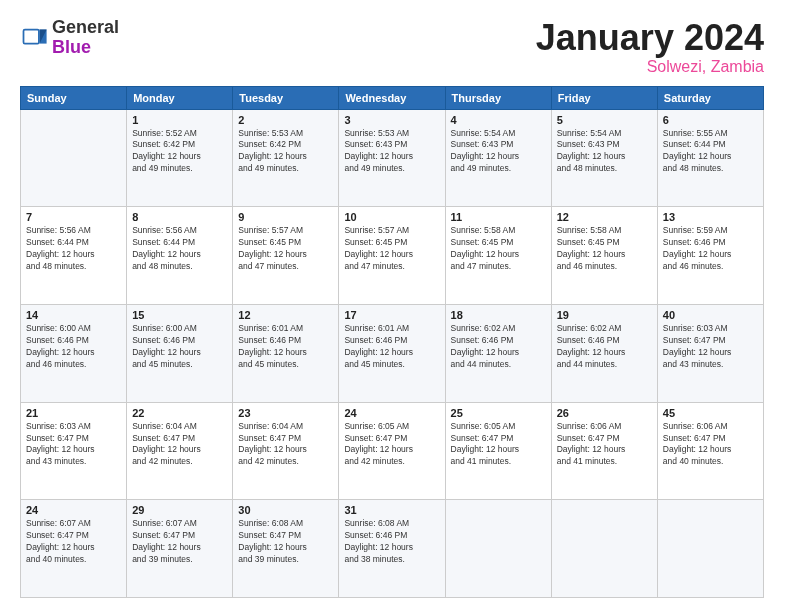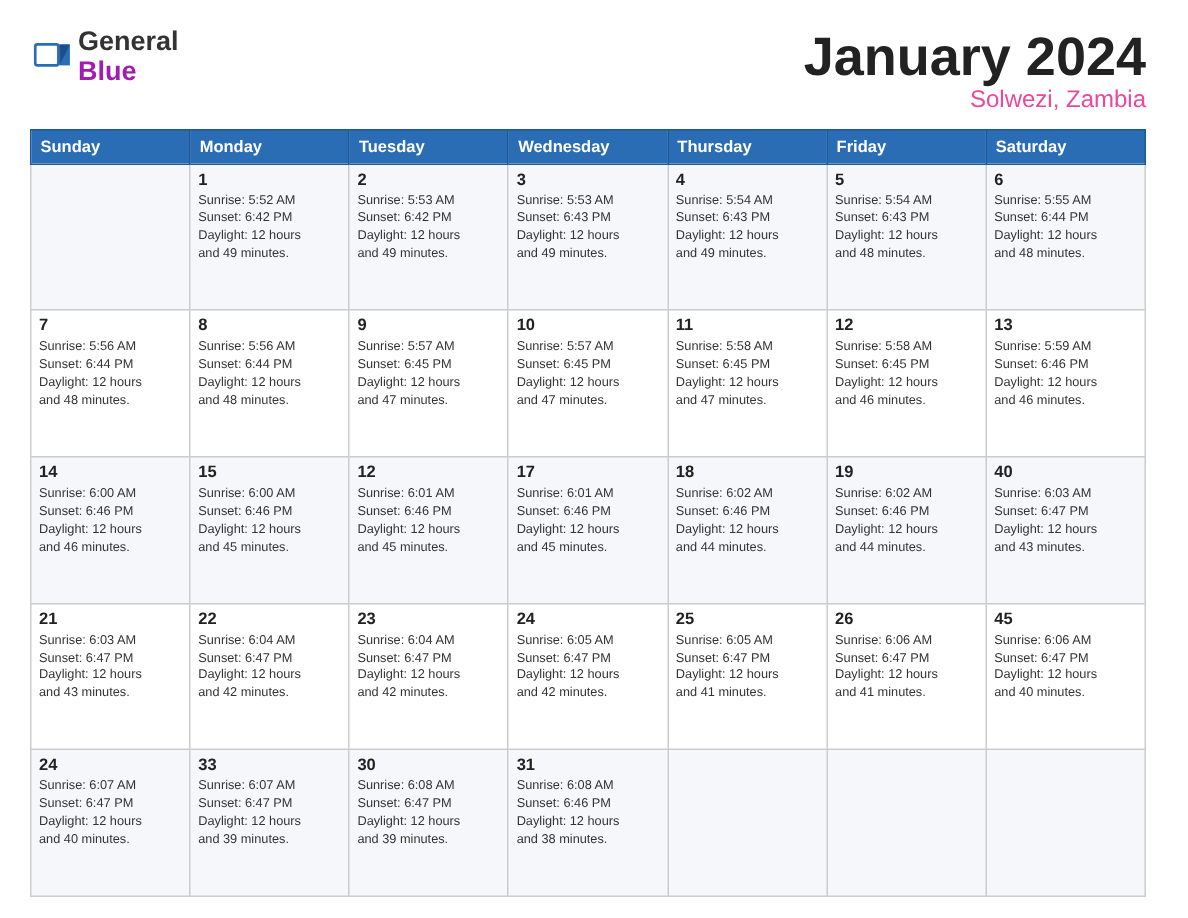--- a/index.html
+++ b/index.html
@@ -332,21 +332,21 @@
         </tr>
         <tr>
           <td>
             <span class="day-number">24</span>
             <div class="day-info" style="white-space: pre-line;">Sunrise: 6:07 AM
 Sunset: 6:47 PM
 Daylight: 12 hours
 and 40 minutes.</div>
           </td>
           <td>
-            <span class="day-number">33</span>
+            <span class="day-number">29</span>
             <div class="day-info" style="white-space: pre-line;">Sunrise: 6:07 AM
 Sunset: 6:47 PM
 Daylight: 12 hours
 and 39 minutes.</div>
           </td>
           <td>
             <span class="day-number">30</span>
             <div class="day-info" style="white-space: pre-line;">Sunrise: 6:08 AM
 Sunset: 6:47 PM
 Daylight: 12 hours

